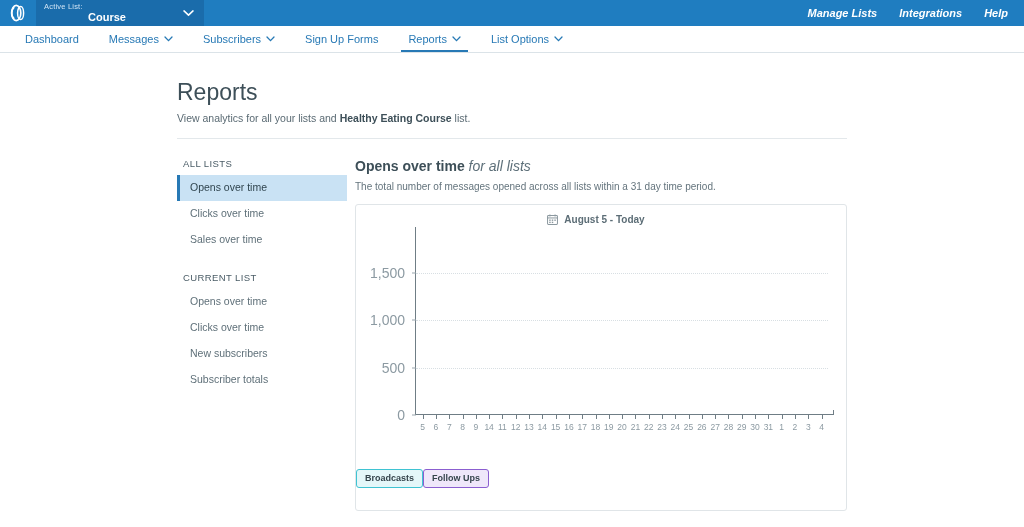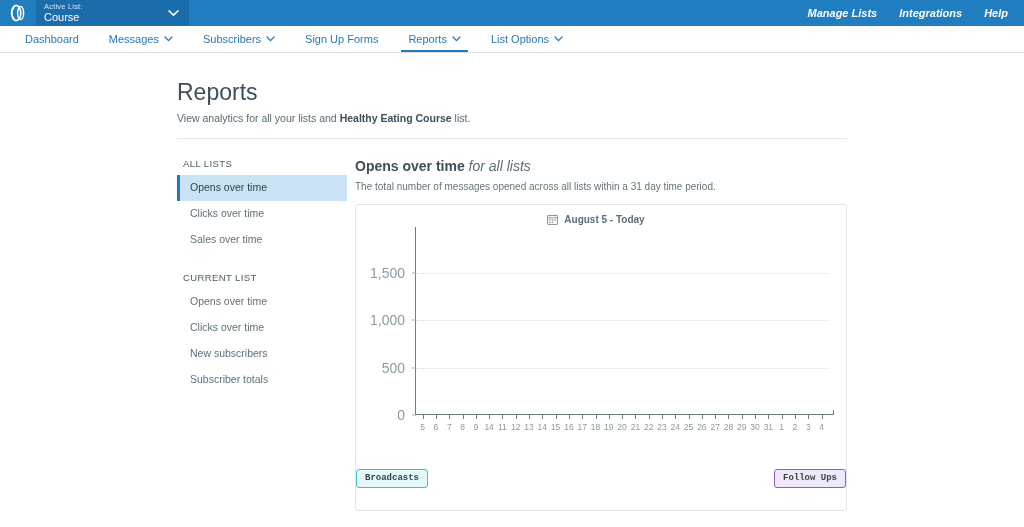--- a/index.html
+++ b/index.html
@@ -22,41 +22,42 @@
     position: relative;
   }
   .logo-wrap {
     width: 36px;
     display: flex; align-items: center; justify-content: center;
     flex: 0 0 36px;
   }
   .logo-mark { display:block; }
 
   .active-list {
-    width: 153px;
+    width: 168px;
     background: #1a6cab;
     display: flex;
     align-items: center;
     padding: 0 8px;
     position: relative;
     cursor: pointer;
   }
   .active-list .al-text { line-height: 1; }
   .al-label {
     display: block;
     font-size: 7.5px;
     color: #cfe3f4;
     letter-spacing: .2px;
     margin-bottom: 2px;
   }
   .al-value {
     display: block;
     font-size: 11px;
-    font-weight: normal;
+    font-weight: bold;
     color: #ffffff;
+    margin-left: 44px;
   }
   .al-caret {
     position: absolute; right: 10px; top: 50%;
     transform: translateY(-50%);
   }
 
   .top-right {
     margin-left: auto;
     display: flex;
     align-items: center;
@@ -282,21 +283,21 @@
     flex: 1 1 0;
     text-align: center;
     font-size: 8.5px;
     color: #8c9aa2;
   }
 
   
   .legend {
     position: absolute;
     bottom: 22px; left: 0; right: 0;
-    display: flex; justify-content: space-between; gap: 8px; font-family: Liberation Mono, monospace;
+    display: flex; justify-content: flex-start; gap: 0;
   }
   .legend-pill {
     font-size: 9px;
     font-weight: bold;
     padding: 3px 8px;
     border-radius: 3px;
     cursor: pointer;
     line-height: 1.2;
   }
   .legend-broadcasts {

